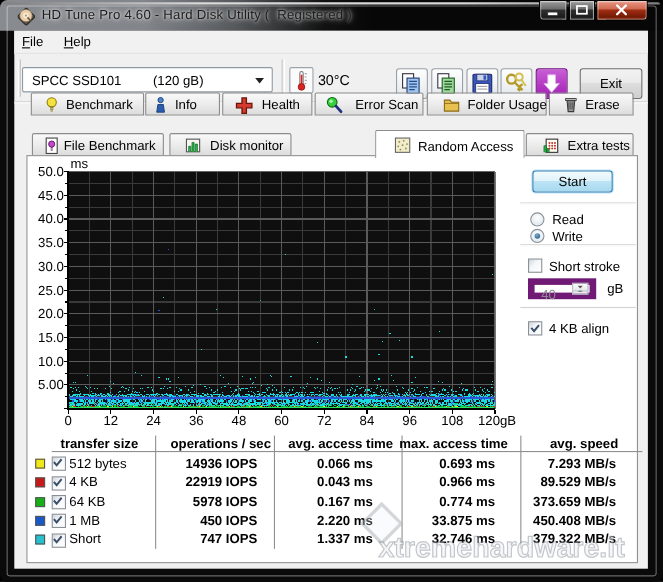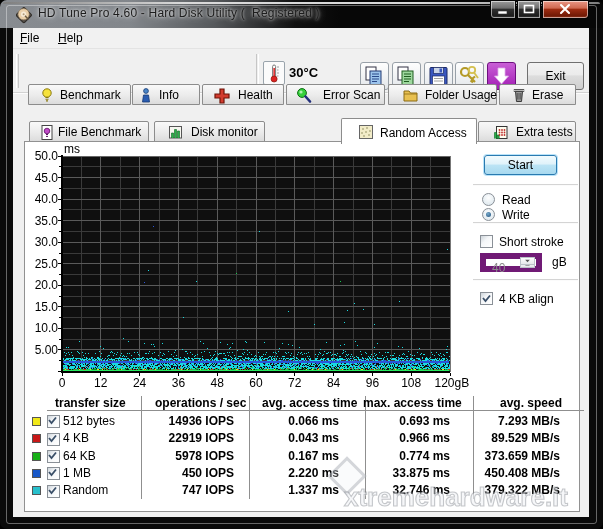--- a/index.html
+++ b/index.html
@@ -18,21 +18,21 @@
 #menubar{position:absolute;left:0;top:0;width:100%;height:21px;background:#f1f1f1;border-bottom:1px solid #e3e3e3;font-size:12px;color:#000}
 #menubar span{position:absolute;top:3px}
 u{text-decoration:underline}
 #grip{position:absolute;left:3px;top:26px;width:3px;height:34px;border-left:1px solid #fff;border-right:1px solid #c6c6c6;background:#e9e9e9}
 #combo{position:absolute;left:7px;top:33px;width:228px;height:23px;background:#fff;border:1px solid #8e9aa5;border-radius:2px;font-size:12px}
 #combo .t1{position:absolute;left:8px;top:4px}
 #combo .t2{position:absolute;left:118px;top:4px}
 #combo .arr{position:absolute;right:7px;top:9px;width:0;height:0;border-left:4px solid transparent;border-right:4px solid transparent;border-top:5px solid #202020}
 #tsep{position:absolute;left:243px;top:26px;width:3px;height:34px;border-left:1px solid #c6c6c6;border-right:1px solid #fff}
 #thermo{position:absolute;left:250px;top:33px;width:22px;height:24px;border:1px solid #9aa4ac;border-radius:2px;background:#fbfbfb}
-#temp{position:absolute;left:276px;top:37px;font-size:13px;font-weight:bold}
+#temp{position:absolute;left:276px;top:37px;font-size:13px;font-weight:normal}
 .tbtn{position:absolute;top:34px;width:29px;height:28px;border:1px solid #98a0a8;border-radius:3px;background:linear-gradient(#fefefe,#eef0f2 60%,#e2e6ea)}
 #exitbtn{position:absolute;left:514px;top:34px;width:57px;height:28px;border:1px solid #707070;border-radius:3px;background:linear-gradient(#f2f2f2,#ebebeb 45%,#dddddd 50%,#cfcfcf);font-size:12px;text-align:center;line-height:26px}
 #tbline{position:absolute;left:0;top:64px;width:100%;height:2px;border-top:1px solid #d2d2d2;border-bottom:1px solid #fdfdfd}
 .tab{position:absolute;height:21px;background:linear-gradient(#f9f9f9,#ebebeb 55%,#dcdcdc);border:1px solid #8c8c8c;border-radius:2px 2px 0 0;font-size:12px;color:#000}
 .tab .lbl{position:absolute;top:3px;white-space:nowrap}
 .tab svg{position:absolute;top:2px}
 .trow1{top:56px}
 .trow2{top:93px}
 #atab{position:absolute;left:328px;top:90px;width:136px;height:26px;background:#fff;border:1px solid #8c8c8c;border-bottom:none;border-radius:2px 2px 0 0;font-size:12px;z-index:6}
 #pane{position:absolute;left:11px;top:113px;width:556px;height:371px;background:#fff;border:1px solid #919191;z-index:2}
@@ -83,20 +83,25 @@
       <path d="M18 4 L26 12 M26 4 L18 12" stroke="#fff" stroke-width="2.1" stroke-linecap="round"></path>
     </svg>
   </div>
 
 <div id="client">
  <div id="menubar">
       <span style="left:7px"><u>F</u>ile</span>
       <span style="left:45px"><u>H</u>elp</span>
     </div>
  <div id="grip"></div>
+ <div id="combo">
+      <span class="t1">SPCC SSD101</span>
+      <span class="t2">(120 gB)</span>
+      <span class="arr"></span>
+    </div>
  <div id="tsep"></div>
  <div id="thermo">
       <svg width="20" height="22" viewBox="0 0 20 22">
    <rect x="8.6" y="3" width="3" height="13" rx="1.5" fill="#fff" stroke="#777" stroke-width="1"></rect>
    <rect x="9.4" y="6" width="1.5" height="11" fill="#d22"></rect>
    <circle cx="10.1" cy="17" r="3" fill="#d22" stroke="#901a10" stroke-width=".8"></circle>
    <path d="M13 5h2M13 8h1.5M13 11h2M13 14h1.5" stroke="#888" stroke-width=".8"></path>
  </svg>
     </div>
  <div id="temp">30°C</div>
@@ -363,21 +368,21 @@
 <div class="num" style="right:347px;top:75px">450 IOPS</div>
 <div class="num" style="right:242px;top:75px">2.220 ms</div>
 <div class="num" style="right:131px;top:75px">33.875 ms</div>
 <div class="num" style="right:21px;top:75px">450.408 MB/s</div>
 <div class="sq" style="top:95px;background:#28c0cc"></div>
 <div class="cb" style="left:22px;top:94px">
           <svg width="11" height="11" style="position:absolute;left:-1px;top:-1px">
             <path d="M2 5 L4.5 8 L9 2.5" fill="none" stroke="#3a4f68" stroke-width="1.8"></path>
           </svg>
         </div>
-<div class="rowlbl" style="top:92px">Random</div>
+<div class="rowlbl" style="top:92px">Short</div>
 <div class="num" style="right:347px;top:92px">747 IOPS</div>
 <div class="num" style="right:242px;top:92px">1.337 ms</div>
 <div class="num" style="right:131px;top:92px">32.746 ms</div>
 <div class="num" style="right:21px;top:92px">379.322 MB/s</div>
   </div>
   <div id="wmx"></div>
   <div id="wm">xtremehardware.it</div>
  </div>
 </div>
 

